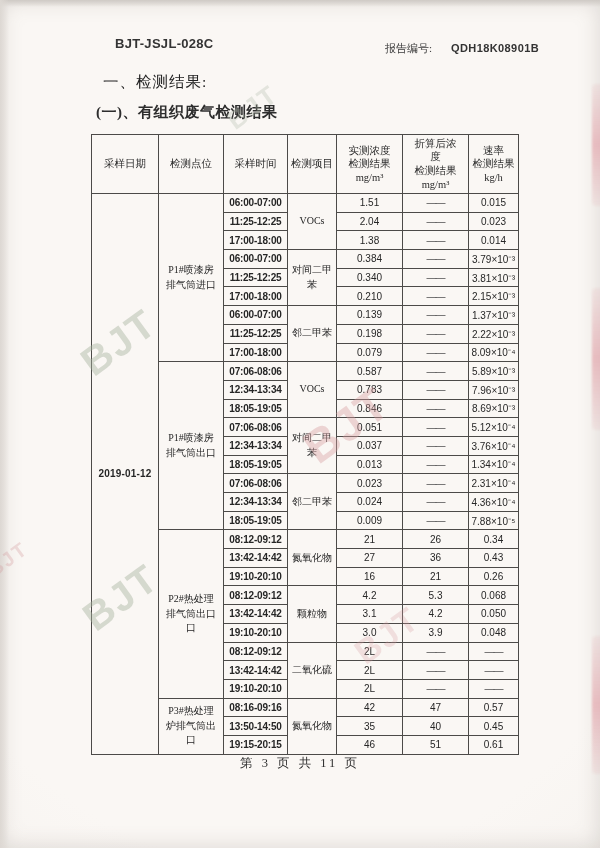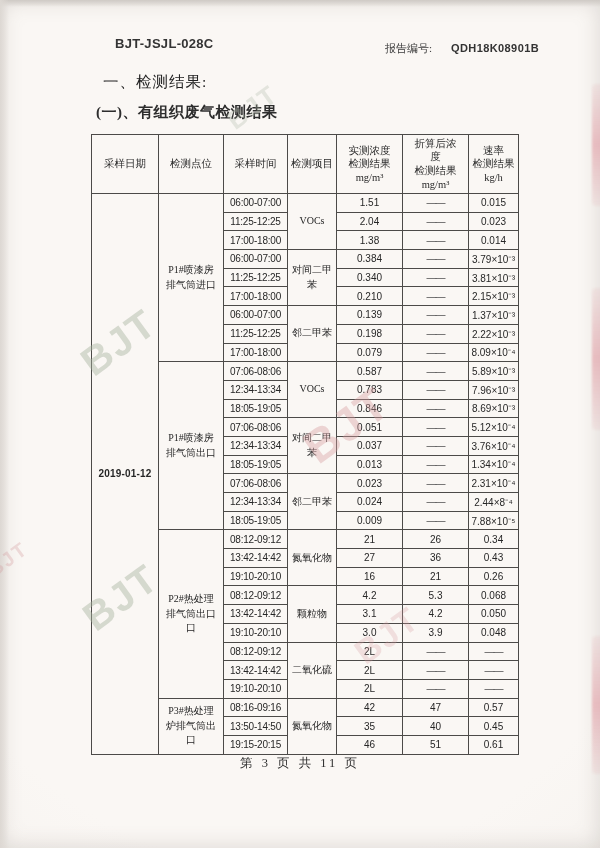--- a/index.html
+++ b/index.html
@@ -46,21 +46,21 @@
   .results th{
     font-family:"Liberation Serif","DejaVu Serif",serif;font-weight:400;
     font-size:10.5px;line-height:1.3;white-space:pre-line;color:#2a2a2a;
   }
   .results td{font-size:10px;color:#262626;}
   .cell-date{font-weight:700;font-size:10.5px;letter-spacing:.2px;}
   .cell-point,.cell-item{
     font-family:"Liberation Serif","DejaVu Serif",serif;
     font-size:10.5px;line-height:1.45;white-space:pre-line;
   }
-  .cell-time{font-weight:400;font-size:9.5px;letter-spacing:-.2px;margin-top:48px;}
+  .cell-time{font-weight:700;font-size:9.5px;letter-spacing:-.2px;margin-top:48px;}
   .cell-rate{font-size:9.5px;}
   .dash{color:#4f4f4f;letter-spacing:-1px;}
 
   
   .page-footer{
     position:absolute;left:0;right:0;top:755px;text-align:center;
     font-family:"Liberation Serif","DejaVu Serif",serif;
     font-size:12.5px;letter-spacing:3px;color:#2e2e2e;
   }
 
@@ -245,21 +245,21 @@
           <td class="cell-time">07:06-08:06</td>
           <td class="cell-item" rowspan="3">邻二甲苯</td>
           <td class="cell-measured">0.023</td>
           <td class="cell-converted"><span class="dash">——</span></td>
           <td class="cell-rate">2.31×10⁻⁴</td>
         </tr>
         <tr>
           <td class="cell-time">12:34-13:34</td>
           <td class="cell-measured">0.024</td>
           <td class="cell-converted"><span class="dash">——</span></td>
-          <td class="cell-rate">2.44×8⁻⁴</td>
+          <td class="cell-rate">4.36×10⁻⁴</td>
         </tr>
         <tr>
           <td class="cell-time">18:05-19:05</td>
           <td class="cell-measured">0.009</td>
           <td class="cell-converted"><span class="dash">——</span></td>
           <td class="cell-rate">7.88×10⁻⁵</td>
         </tr>
         <tr>
           <td class="cell-point" rowspan="9">P2#热处理
 排气筒出口

